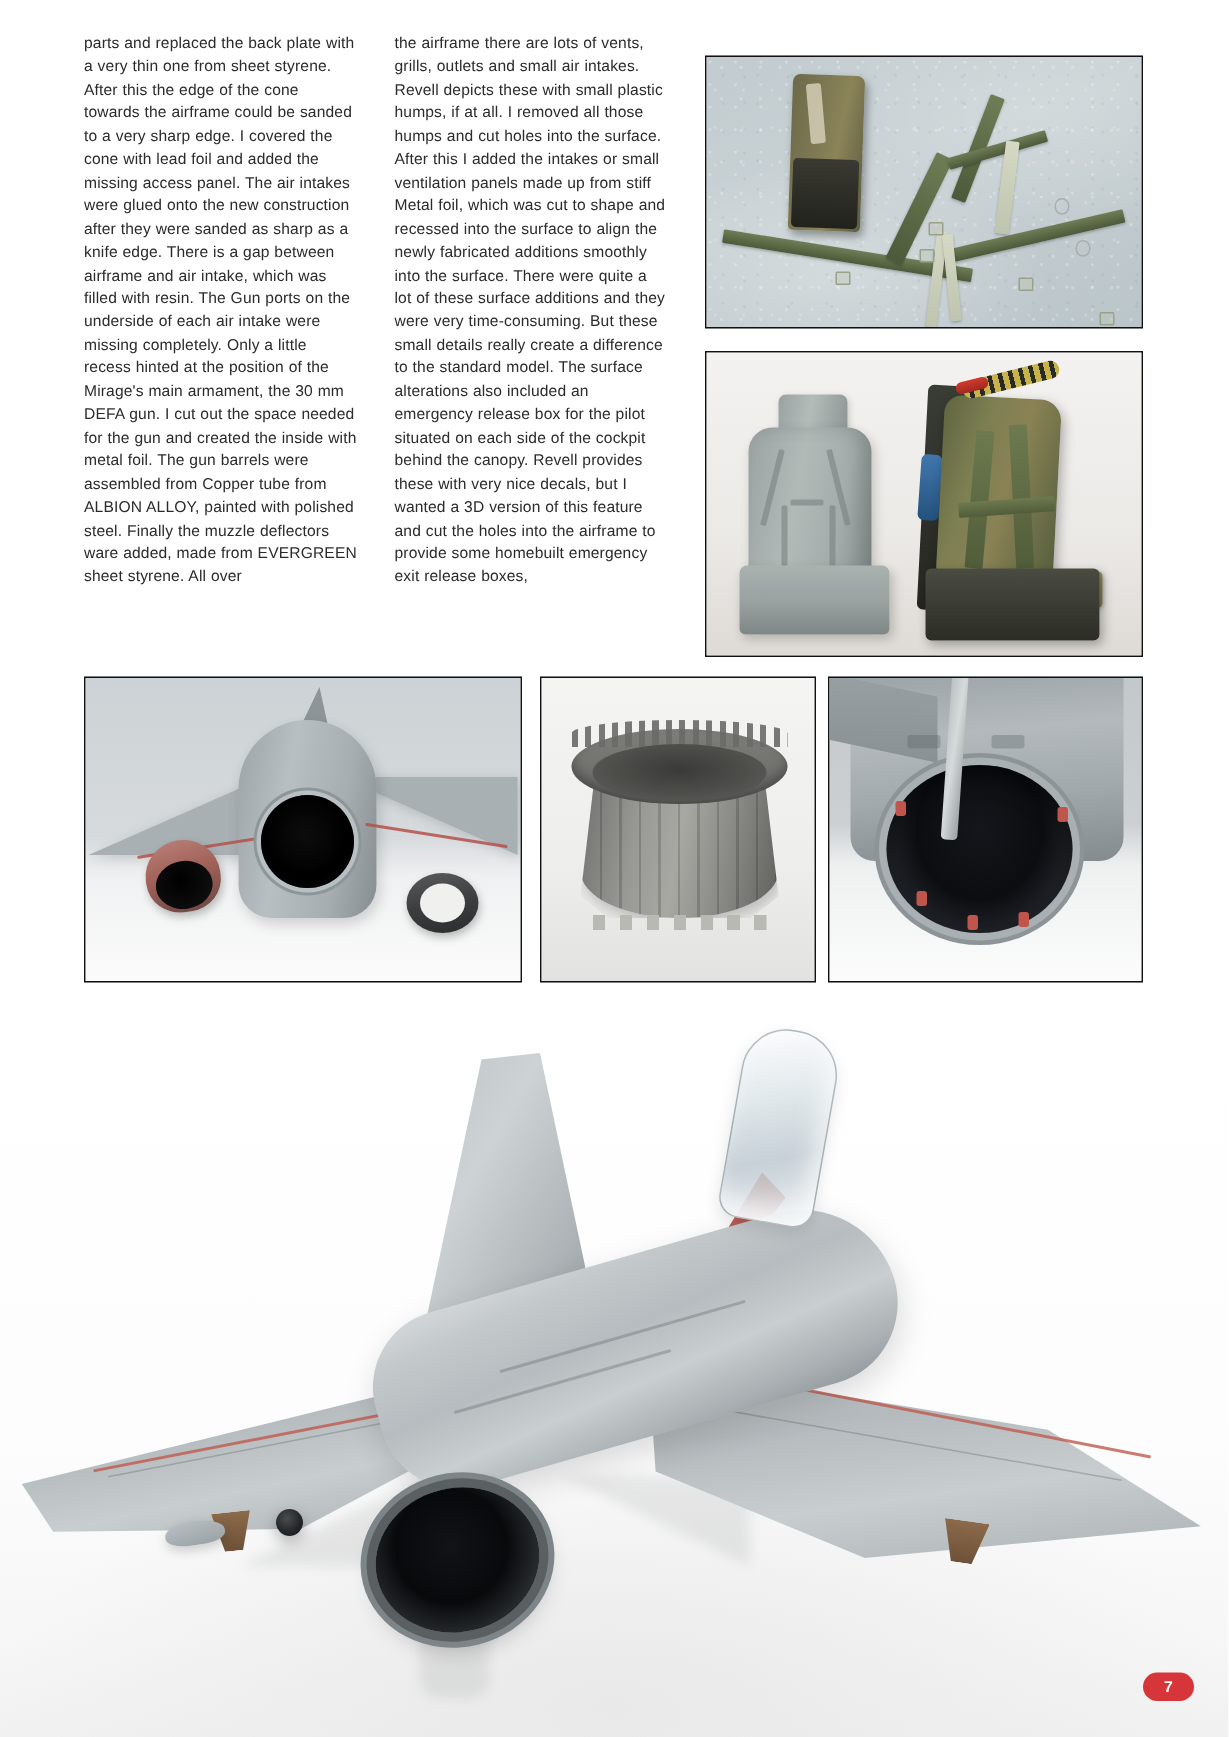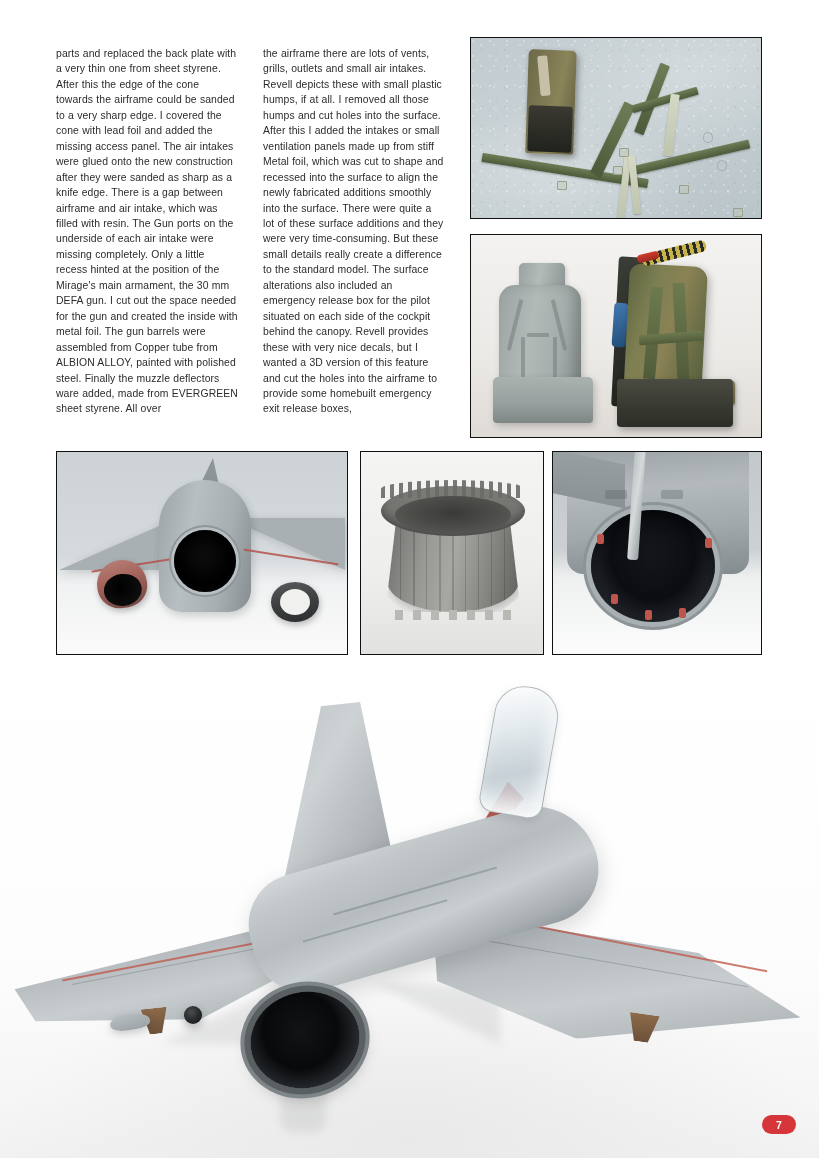--- a/index.html
+++ b/index.html
@@ -18,21 +18,21 @@
 
   .page {
     position: absolute;
     inset: 0;
     background: #ffffff;
   }
 
   
   .col {
     position: absolute;
-    top: 46px;
+    top: 22px;
     width: 182px;
     font-size: 10.4px;
     line-height: 15.45px;
     color: #2b2b2b;
     text-align: left;
     letter-spacing: 0.01em;
     word-spacing: 0.02em;
   }
   .col-1 { left: 56px; }
   .col-2 { left: 263px; }

